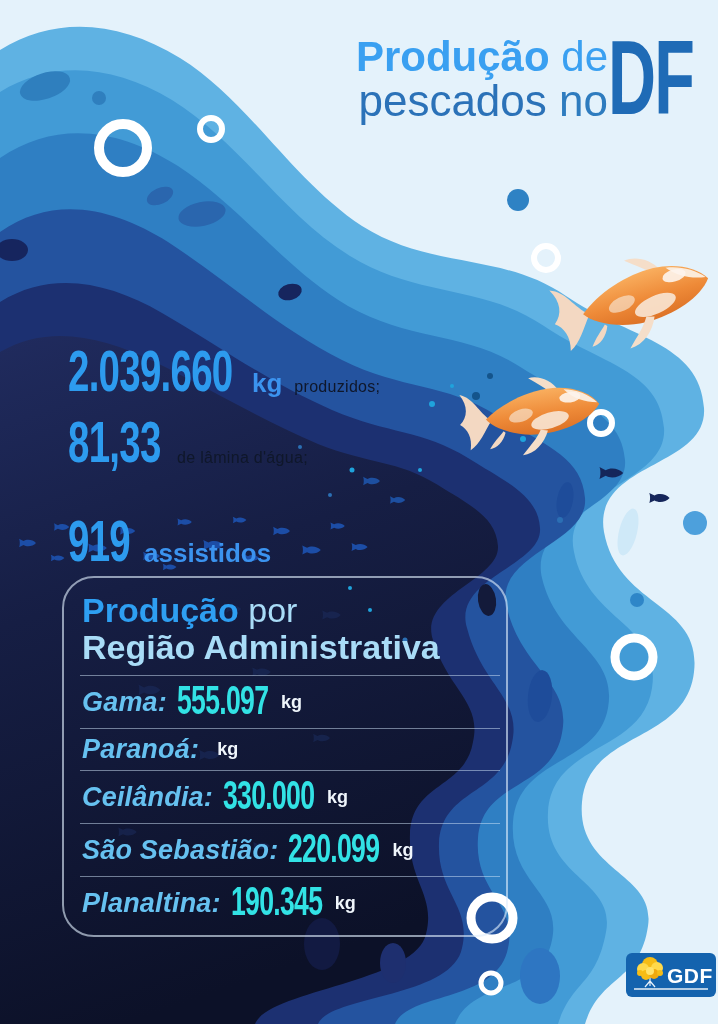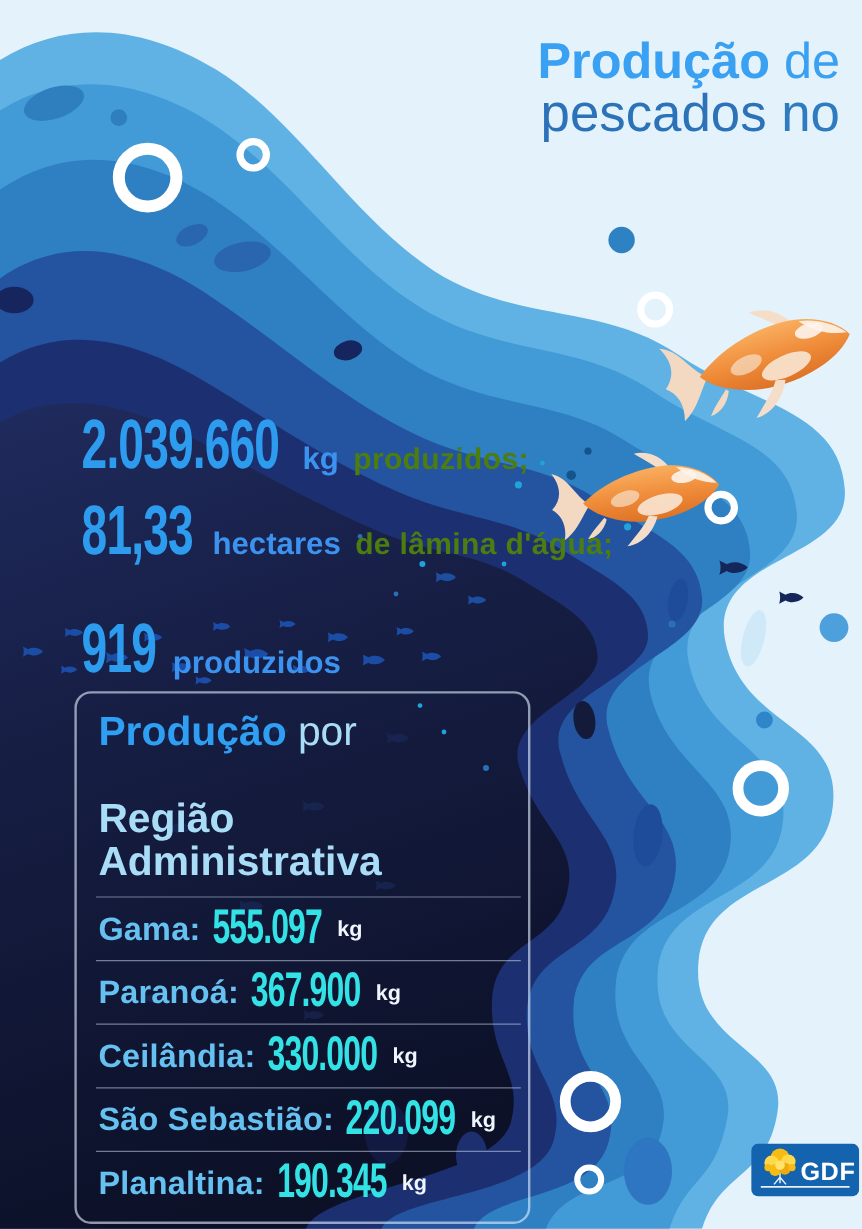--- a/index.html
+++ b/index.html
@@ -29,34 +29,34 @@
        transform:scale(0.74,1.12);transform-origin:0 88%;letter-spacing:-1px;}
   .numr{display:inline-block;white-space:nowrap;font-weight:bold;
        transform:scale(0.72,1.10);transform-origin:0 86%;letter-spacing:-1px;}
   .w1{width:172px;} .w2{width:97px;} .w3{width:64px;margin-top:28px;} .wr{width:96px;}
 
   
   .stats{position:absolute;left:68px;top:344px;width:640px;z-index:3;}
   .stat-line{display:flex;align-items:baseline;gap:12px;margin-bottom:11px;white-space:nowrap;text-align:right;}
   .stat-line .num{font-size:52px;color:#2D9BEE;}
   .stat-unit{font-size:26px;font-weight:bold;color:#3B93EF;}
-  .stat-text{font-size:25px;font-weight:bold;color:#4d7c0f;letter-spacing:.3px;}
-
-  
-  .panel{position:absolute;left:62px;top:576px;width:380px;z-index:3;
-         border:2px solid rgba(222,238,252,.62);border-radius:14px;
+  .stat-text{font-size:16px;font-weight:normal;color:#0f172a;letter-spacing:.3px;}
+
+  
+  .panel{position:absolute;left:62px;top:576px;width:446px;z-index:3;
+         border:2px solid rgba(222,238,252,.62);border-radius:32px;
          padding:12px 6px 6px 16px;box-sizing:border-box;}
   .panel-head{padding:2px 0 10px 2px;line-height:1.08;}
   .h1{font-size:34px;}
   .h1 .acc{font-weight:bold;color:#2E9FF2;}
   .h1 .soft{color:#A9DCF7;font-weight:normal;}
-  .h2{font-size:34px;font-weight:bold;color:#A9DCF7;margin-top:35px;}
+  .h2{font-size:34px;font-weight:bold;color:#A9DCF7;}
   .row{display:flex;align-items:center;padding:5px 0 5px 2px;
        border-top:1px solid rgba(210,230,250,.5);white-space:nowrap;}
-  .row-label{font-size:27px;font-weight:bold;color:#66C1F0;margin-right:10px;letter-spacing:.2px;}
+  .row-label{font-size:27px;font-weight:bold;color:#66C1F0;margin-right:10px;letter-spacing:.2px;font-style:italic;}
   .row .numr{font-size:37px;color:#32E2E5;}
   .row-unit{font-size:18px;font-weight:bold;color:#F0F6FC;margin-left:8px;}
 
   
   .logo{position:absolute;right:22px;bottom:27px;z-index:3;width:70px;height:44px;}
 </style>
 </head>
 <body>
 
 <div class="poster">
@@ -175,52 +175,51 @@
 
     <use href="#koi" transform="translate(640,302) rotate(-16)"></use>
     <use href="#koi" transform="translate(537,416) rotate(-8) scale(0.88)"></use>
   </svg>
 
   <header class="title">
     <div class="title-lines">
       <div class="t1"><span class="b">Produção</span> <span class="r">de</span></div>
       <div class="t2"><span class="b">pescados</span> <span class="r">no</span></div>
     </div>
+    <div class="df-wrap"><span class="df">DF</span></div>
   </header>
 
   <section class="stats">
     <div class="stat-line">
       <span class="num-wrap w1"><span class="num">2.039.660</span></span>
       <span class="stat-unit">kg</span>
       <span class="stat-text">produzidos;</span>
     </div>
     <div class="stat-line">
       <span class="num-wrap w2"><span class="num">81,33</span></span>
-      <span class="stat-unit">hectares</span>
       <span class="stat-text">de lâmina d'água;</span>
     </div>
     <div class="stat-line">
       <span class="num-wrap w3"><span class="num">919</span></span>
-      <span class="stat-unit">produzidos</span>
+      <span class="stat-unit">assistidos</span>
     </div>
   </section>
 
   <section class="panel">
     <div class="panel-head">
       <div class="h1"><span class="acc">Produção</span> <span class="soft">por</span></div>
       <div class="h2">Região Administrativa</div>
     </div>
     <div class="row">
       <span class="row-label">Gama:</span>
       <span class="num-wrap wr"><span class="numr">555.097</span></span>
       <span class="row-unit">kg</span>
     </div>
     <div class="row">
       <span class="row-label">Paranoá:</span>
-      <span class="num-wrap wr"><span class="numr">367.900</span></span>
       <span class="row-unit">kg</span>
     </div>
     <div class="row">
       <span class="row-label">Ceilândia:</span>
       <span class="num-wrap wr"><span class="numr">330.000</span></span>
       <span class="row-unit">kg</span>
     </div>
     <div class="row">
       <span class="row-label">São Sebastião:</span>
       <span class="num-wrap wr"><span class="numr">220.099</span></span>

